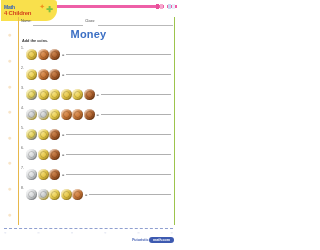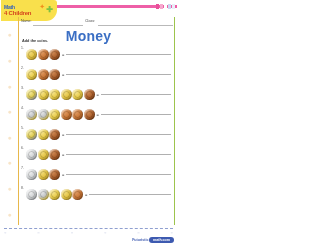--- a/index.html
+++ b/index.html
@@ -61,21 +61,21 @@
   .nc-line {
     position:absolute; top:6px; height:0px;
     border-bottom:0.6px solid #b9b9b9;
   }
   .nc-line-a { left:12px; width:50px; }
   .nc-line-b { left:77px; width:75px; }
 
   
   .title {
     position:absolute; left:0; top:28px; width:177px;
-    text-align:center; font-size:14px; font-weight:bold; color:#3b6fc4;
+    text-align:center; font-size:11px; font-weight:bold; color:#3b6fc4;
     letter-spacing:0.2px;
   }
 
   
   .instruction {
     position:absolute; left:22px; top:39px;
     font-size:3.8px; color:#333; font-weight:bold;
   }
 
   

